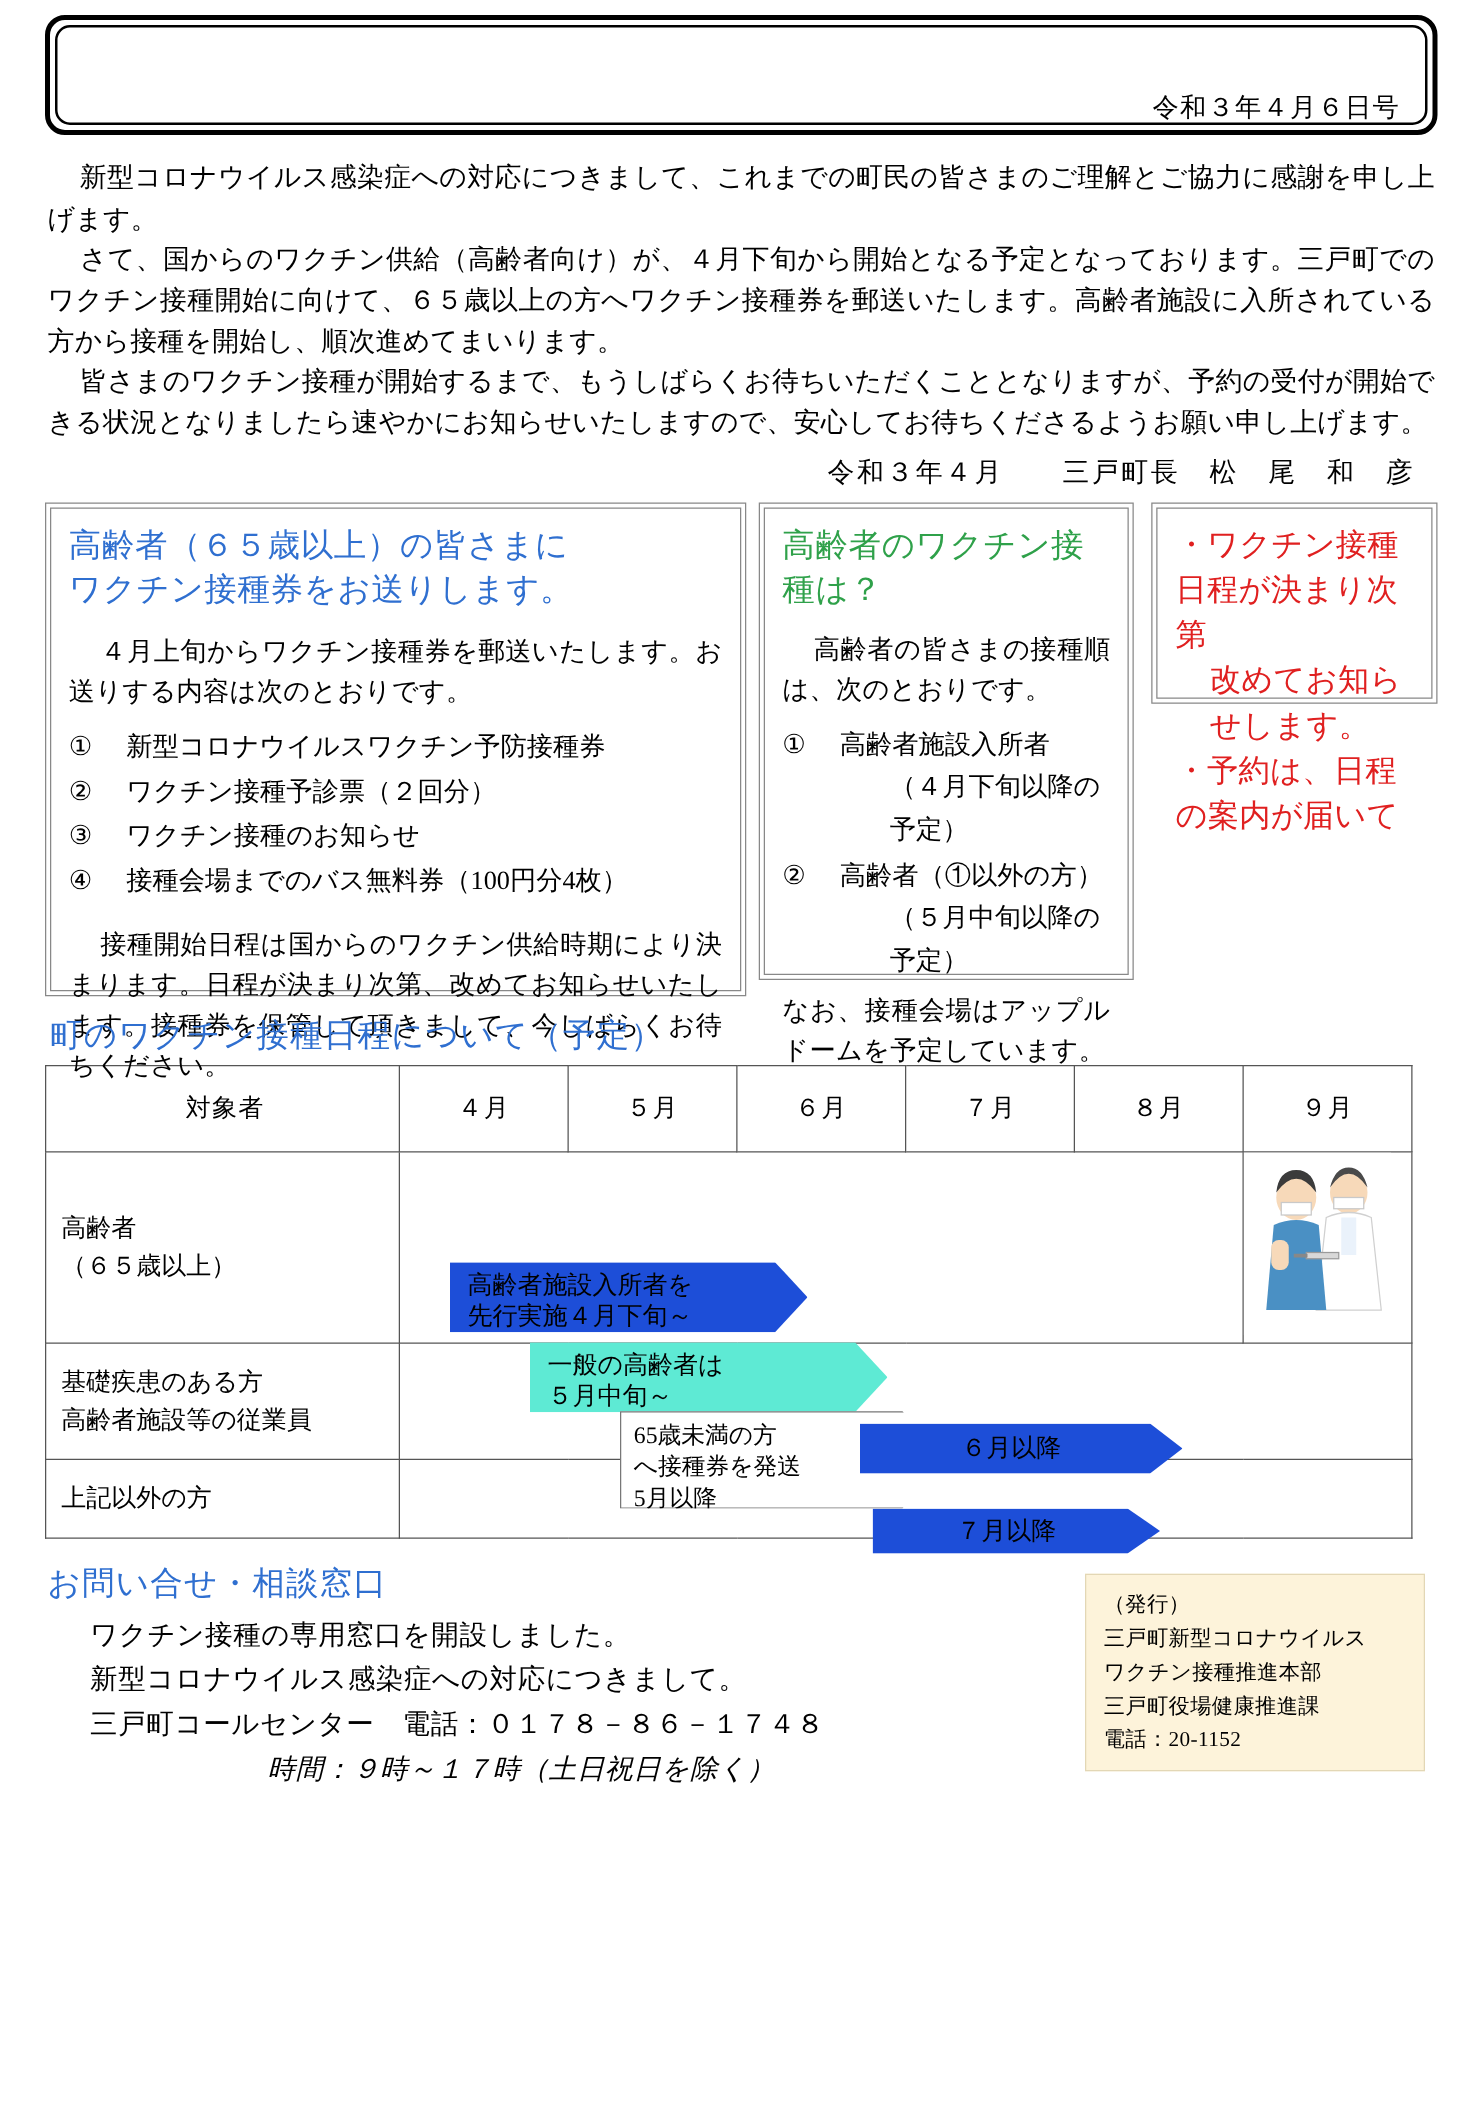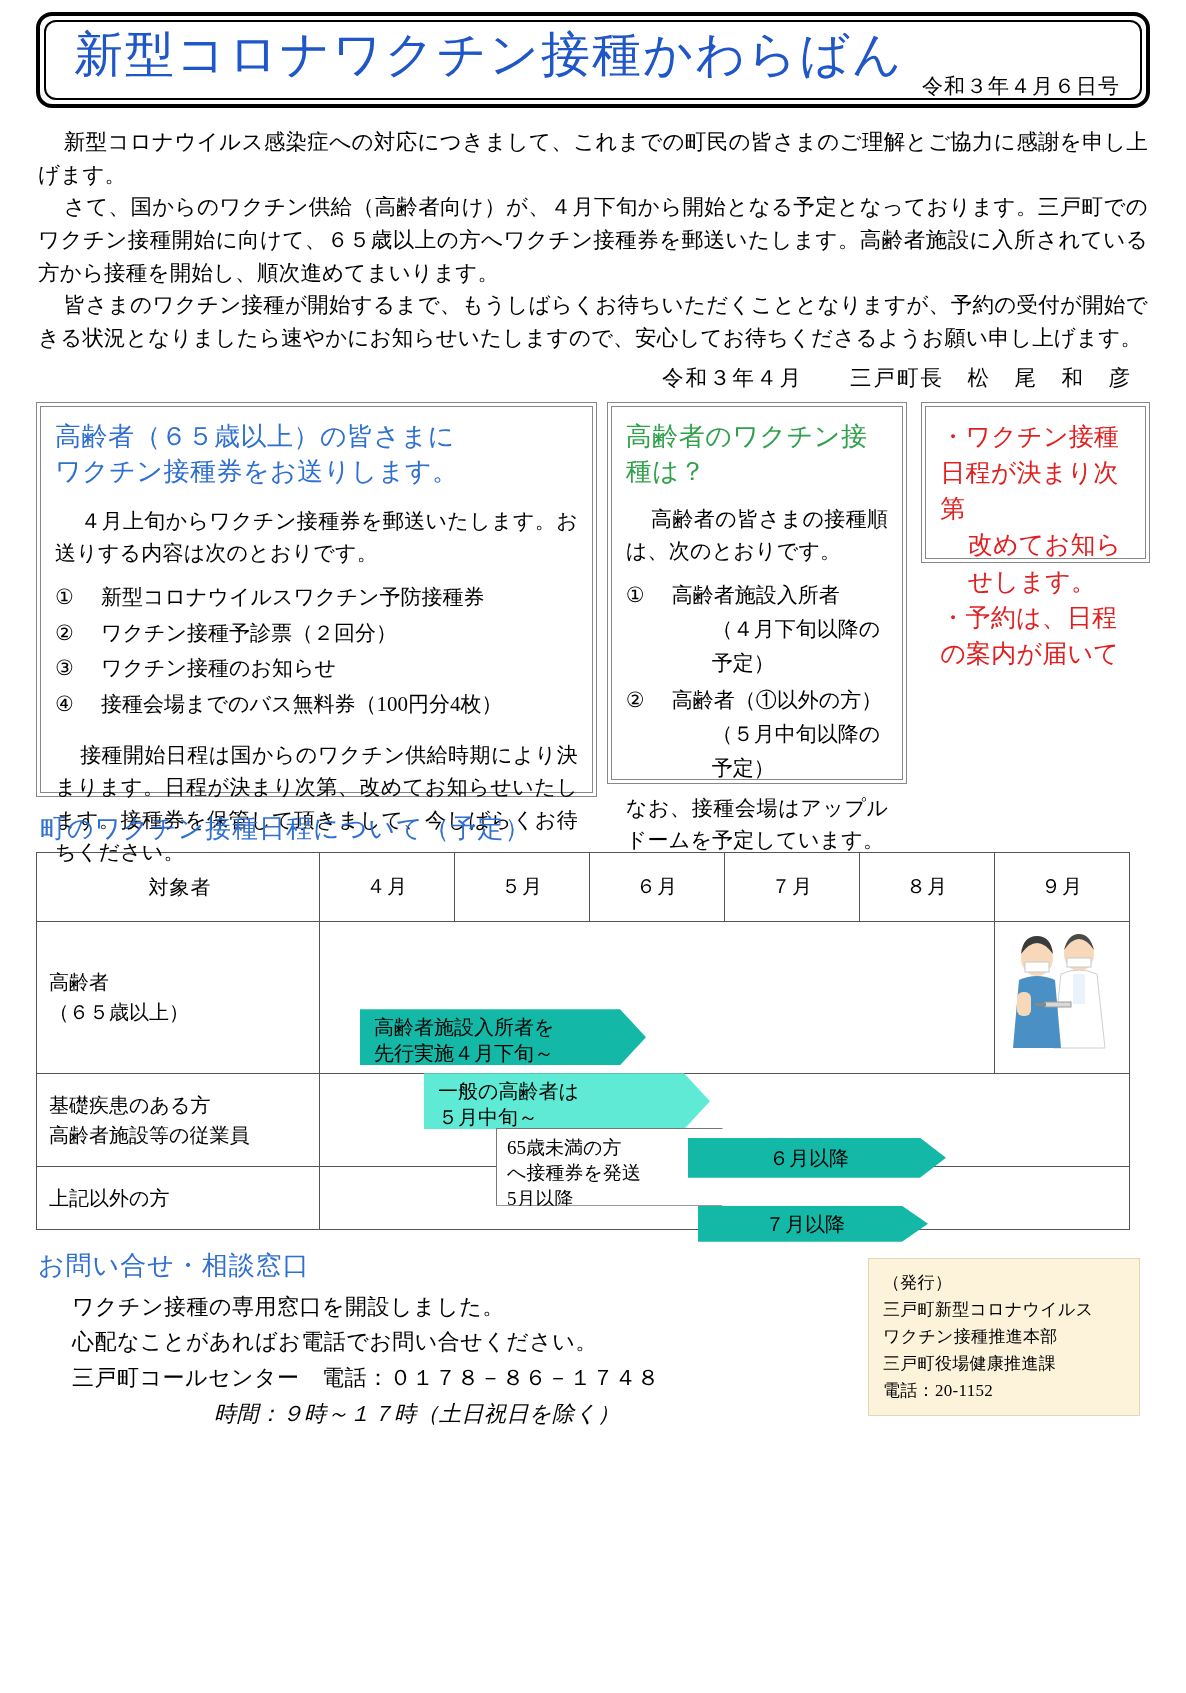--- a/index.html
+++ b/index.html
@@ -178,21 +178,21 @@
     line-height: 1.5;
     padding-left: 12px !important;
   }
   .monthcell { width: 118px; }
 
   .band-area { position: relative; height: 100%; }
 
   
   .arrow {
     position: absolute;
-    background: #14b8a6;
+    background: #1d4ed8;
     color: #000;
     font-size: 20px;
     line-height: 1.28;
     padding: 6px 30px 6px 14px;
     box-sizing: border-box;
     clip-path: polygon(0 0, calc(100% - 26px) 0, 100% 50%, calc(100% - 26px) 100%, 0 100%);
     white-space: pre;
   }
   .arrow.light { background: #5eead4; }
 
@@ -233,21 +233,20 @@
     letter-spacing: 0.3px;
   }
 </style>
 </head>
 <body>
 
 <div class="page">
 
   <div class="title-banner">
     <div class="inner"></div>
-    <div class="title-text">新型コロナワクチン接種かわらばん</div>
     <div class="title-date">令和３年４月６日号</div>
   </div>
 
   <div class="intro">
     <p>新型コロナウイルス感染症への対応につきまして、これまでの町民の皆さまのご理解とご協力に感謝を申し上げます。</p>
     <p>さて、国からのワクチン供給（高齢者向け）が、４月下旬から開始となる予定となっております。三戸町でのワクチン接種開始に向けて、６５歳以上の方へワクチン接種券を郵送いたします。高齢者施設に入所されている方から接種を開始し、順次進めてまいります。</p>
     <p>皆さまのワクチン接種が開始するまで、もうしばらくお待ちいただくこととなりますが、予約の受付が開始できる状況となりましたら速やかにお知らせいたしますので、安心してお待ちくださるようお願い申し上げます。</p>
   </div>
   <div class="signature">令和３年４月　　三戸町長　松　尾　和　彦</div>
 
@@ -402,21 +401,21 @@
           </div>
         </td>
       </tr>
     </tbody>
   </table>
 
   <div class="footer">
     <div class="footer-title">お問い合せ・相談窓口</div>
     <div class="footer-lines">
       <div>ワクチン接種の専用窓口を開設しました。</div>
-      <div>心配なことがあればお電話でお問い合せください。</div>
+      <div>新型コロナウイルス感染症への対応につきまして。</div>
       <div>三戸町コールセンター　電話：０１７８－８６－１７４８</div>
       <div style="margin-left:142px;font-style:italic;">時間：９時～１７時（土日祝日を除く）</div>
     </div>
 
     <div class="publisher">
       <div>（発行）</div>
       <div>三戸町新型コロナウイルス</div>
       <div>ワクチン接種推進本部</div>
       <div>三戸町役場健康推進課</div>
       <div>電話：20-1152</div>

